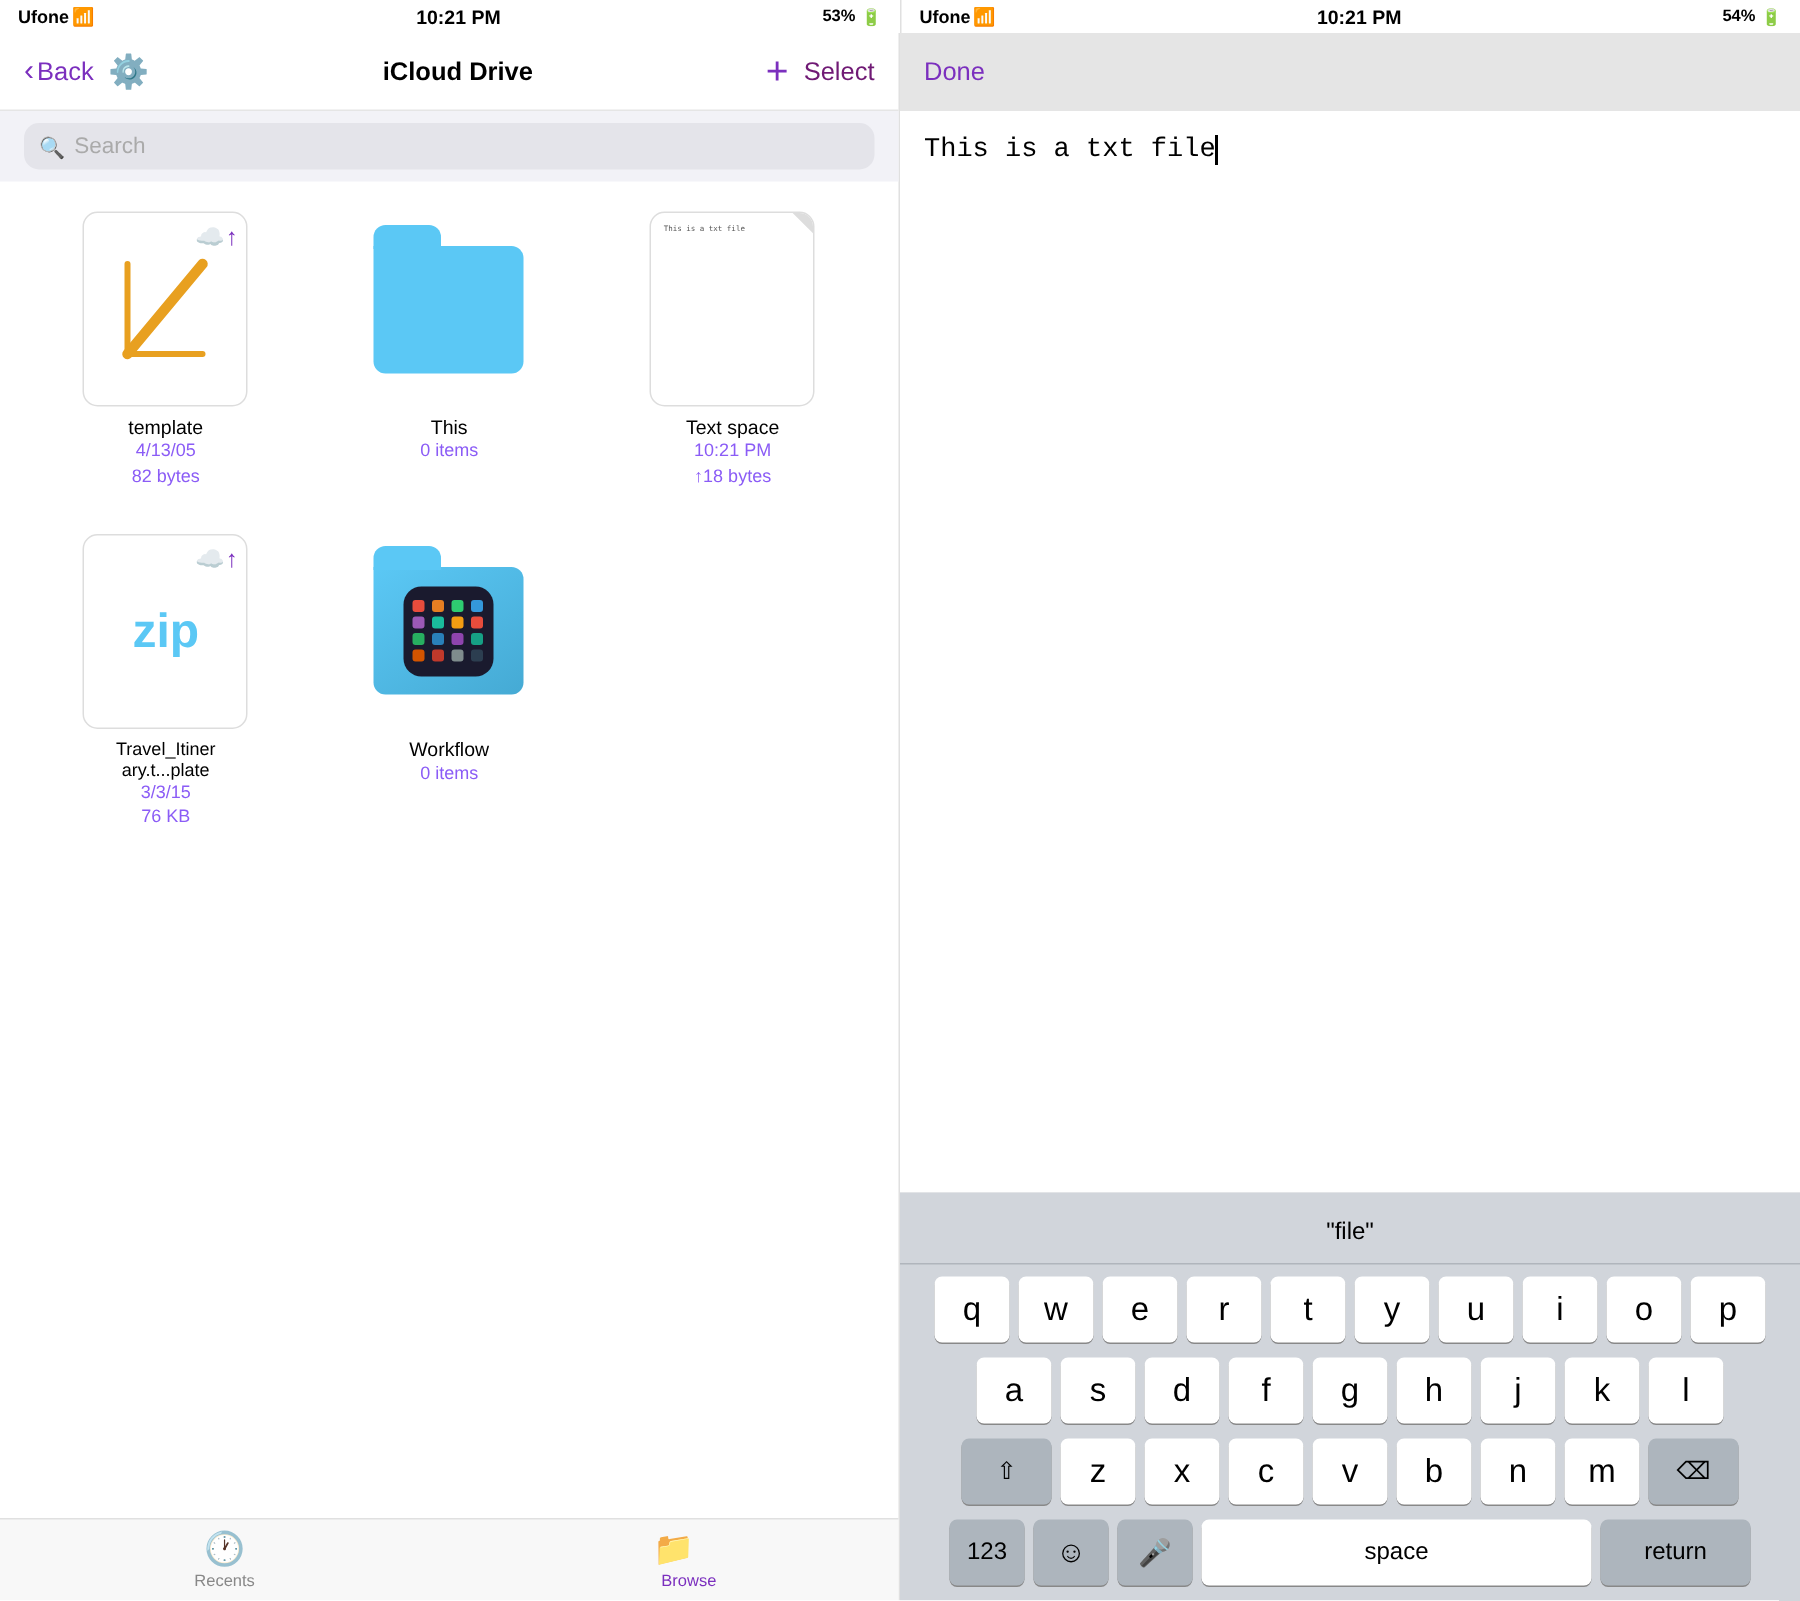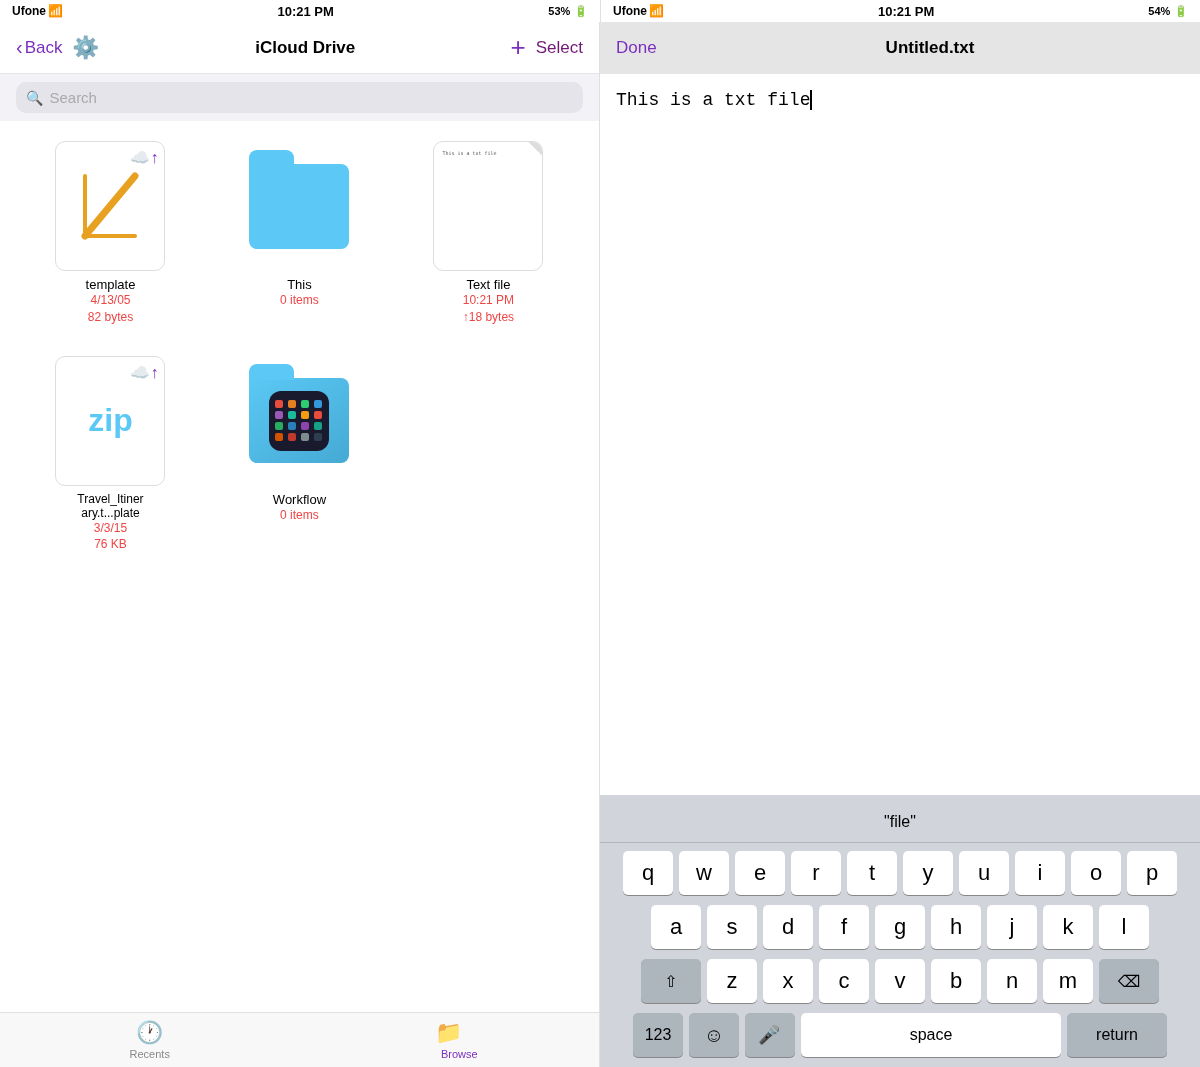--- a/index.html
+++ b/index.html
@@ -141,21 +141,21 @@
     }
     .file-name {
       font-size: 13px;
       font-weight: 500;
       color: #000;
       text-align: center;
       margin-top: 6px;
     }
     .file-meta {
       font-size: 12px;
-      color: #ef4444;
+      color: #8b5cf6;
       text-align: center;
       line-height: 1.4;
     }
 
     
     .folder-shape {
       width: 100px;
       height: 85px;
       background: #5bc8f5;
       border-radius: 0 8px 8px 8px;
@@ -476,21 +476,21 @@
           <span class="file-meta">0 items</span>
         </div>
 
         <div class="file-item">
           <div class="file-thumb">
             <div class="txt-thumb">
               <div class="txt-corner"></div>
               <div class="txt-content">This is a txt file</div>
             </div>
           </div>
-          <span class="file-name">Text file</span>
+          <span class="file-name">Text space</span>
           <span class="file-meta">10:21 PM<br>↑18 bytes</span>
         </div>
 
       </div>
 
       <div class="file-row">
 
         <div class="file-item">
           <div class="zip-icon">
             <span class="upload-badge">☁️↑</span>
@@ -545,21 +545,20 @@
         <span class="tab-label active">Browse</span>
       </div>
     </div>
 
   </div>
 
   <div class="right-pane">
 
     <div class="editor-nav">
       <span class="editor-done">Done</span>
-      <span class="editor-title">Untitled.txt</span>
     </div>
 
     <div class="editor-content">
       <span>This is a txt file</span><span class="cursor"></span>
     </div>
 
     <div class="keyboard">
 
       <div class="keyboard-suggestions">
         <div class="suggestion">

